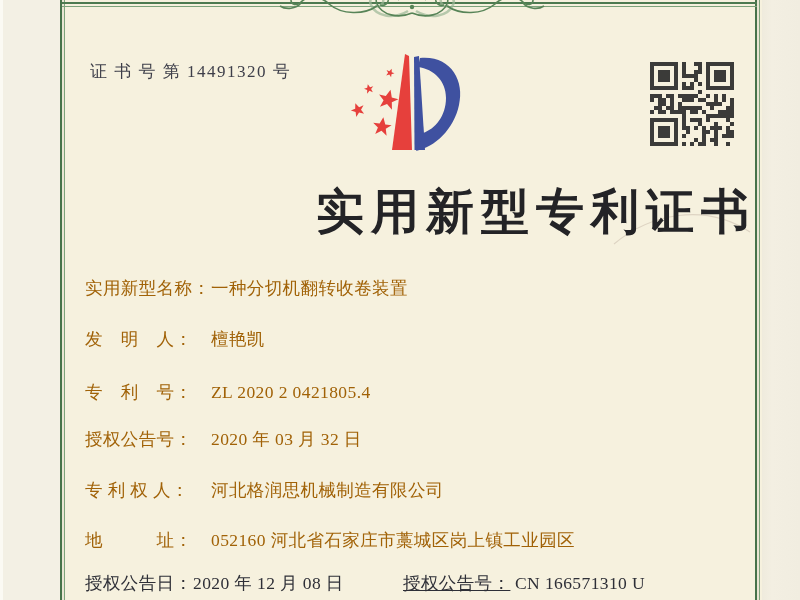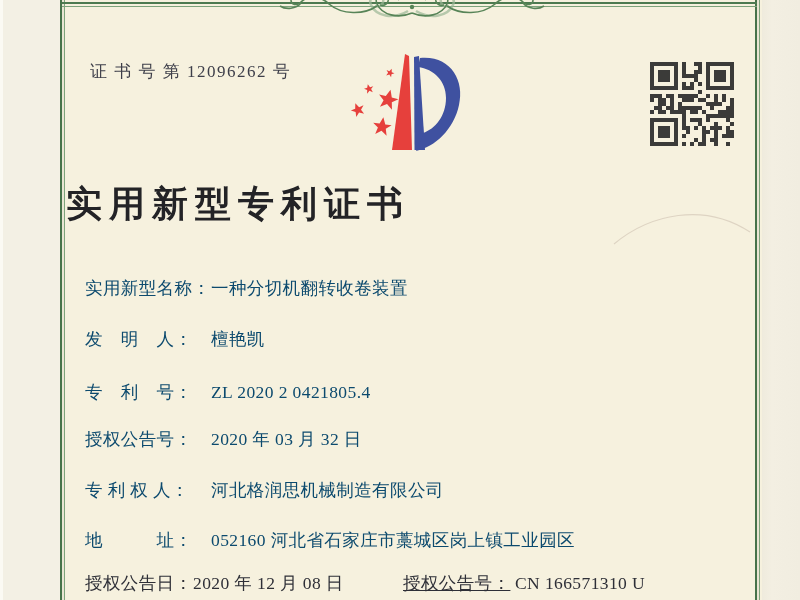--- a/index.html
+++ b/index.html
@@ -19,24 +19,24 @@
   .frame-right{position:absolute;left:755px;top:0;width:7px;height:600px;
     background:linear-gradient(90deg,#47734a 0 2px,#e9e5d3 2px 3.5px,#7da37b 3.5px 5px,transparent 5px);}
   .frame-top{position:absolute;left:62px;top:2px;width:695px;height:7px;
     background:linear-gradient(180deg,#4d7a50 0 1.8px,transparent 1.8px 3.8px,#7da37b 3.8px 5.4px,transparent 5.4px);}
   .ornament{position:absolute;left:276px;top:-7px;width:272px;height:28px;}
   .wrinkle{position:absolute;left:612px;top:192px;width:150px;height:62px;pointer-events:none;}
   
   .cert-no{position:absolute;left:90px;top:60px;font-size:17px;letter-spacing:1.5px;color:#3d3e49;white-space:nowrap;}
   .logo{position:absolute;left:328px;top:50px;width:138px;height:128px;}
   .qr{position:absolute;left:650px;top:62px;width:84px;height:84px;}
-  .title{position:absolute;left:66px;top:180px;width:690px;text-align:left;
-    font-size:36px;font-weight:bold;letter-spacing:7px;color:#232326;white-space:nowrap;}
-  
-  .row{position:absolute;left:85px;font-size:17.5px;color:#0c4a6e;white-space:nowrap;letter-spacing:.4px;}
+  .title{position:absolute;left:66px;top:180px;width:690px;text-align:right;
+    font-size:48px;font-weight:bold;letter-spacing:7px;color:#232326;white-space:nowrap;}
+  
+  .row{position:absolute;left:85px;font-size:17.5px;color:#a16207;white-space:nowrap;letter-spacing:.4px;}
   .row .lbl{display:inline-block;width:126px;}
   .r0{top:276px}.r1{top:327px}.r2{top:380px}.r3{top:427px}.r4{top:478px}.r5{top:528px}
   .row-bottom-left{position:absolute;left:85px;top:571px;font-size:17.5px;color:#2e2f37;white-space:nowrap;letter-spacing:.4px;}
   .row-bottom-left .lbl{display:inline-block;width:108px;}
   .row-bottom-right{position:absolute;left:403px;top:571px;font-size:17.5px;color:#2e2f37;white-space:nowrap;letter-spacing:.4px;}
   .row-bottom-right .lbl{display:inline-block;width:112px;text-decoration:underline;}
 </style>
 </head>
 <body>
 
@@ -62,21 +62,21 @@
     <circle cx="136" cy="14" r="2.2" fill="#578457" stroke="none"></circle>
     <path d="M247,10 C252,16 262,17 268,13"></path>
     <path d="M25,10 C20,16 10,17 4,13"></path>
   </g>
 </svg>
 
 <svg class="wrinkle" viewBox="0 0 150 62">
   <path d="M2,52 C38,22 92,10 138,40" stroke="#ded4c3" stroke-width="1.1" fill="none"></path>
 </svg>
 
-<div class="cert-no">证 书 号 第 12096262 号</div>
+<div class="cert-no">证 书 号 第 14491320 号</div>
 
 <svg class="logo" viewBox="0 0 138 128">
   <defs>
     <path id="star" d="M0,-10 L2.94,-3.09 L9.51,-3.09 L4.05,1.18 L5.88,8.09 L0,3.82 L-5.88,8.09 L-4.05,1.18 L-9.51,-3.09 L-2.94,-3.09 Z"></path>
   </defs>
   <g fill="#e6403c">
     <use href="#star" transform="translate(62,23) scale(0.45) rotate(22)"></use>
     <use href="#star" transform="translate(41,39) scale(0.5) rotate(-14)"></use>
     <use href="#star" transform="translate(60,50) scale(1.05) rotate(14)"></use>
     <use href="#star" transform="translate(30,60) scale(0.72) rotate(-22)"></use>

